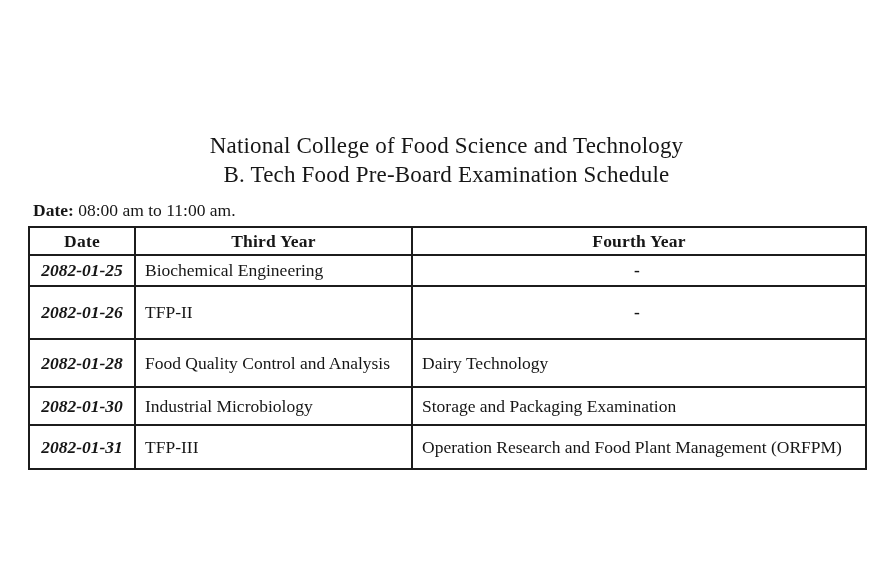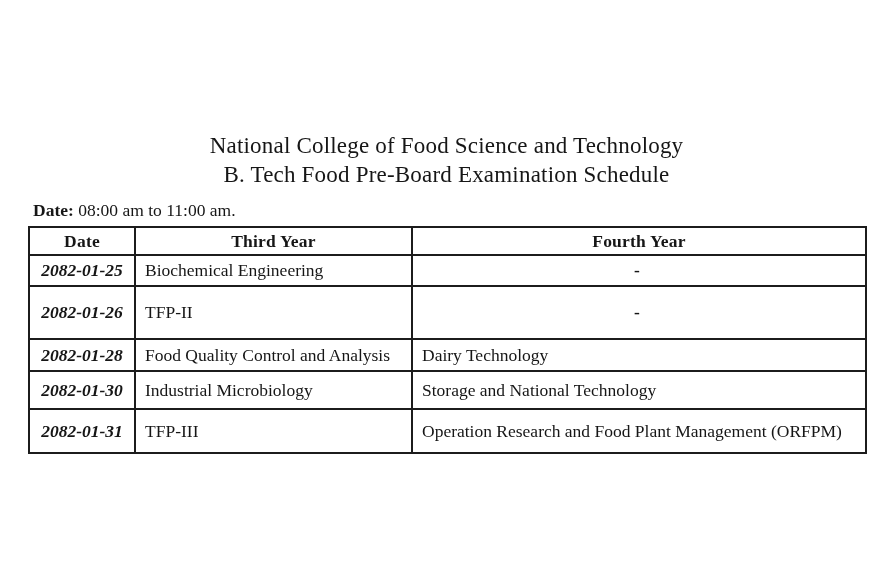--- a/index.html
+++ b/index.html
@@ -60,21 +60,21 @@
     border:2px solid var(--border);
     font-size:17.5px;
     vertical-align:middle;
     color:var(--ink);
     overflow:hidden;
     white-space:nowrap;
   }
   table.schedule thead tr{height:28px;}
   table.schedule tbody tr:nth-child(1){height:31px;}
   table.schedule tbody tr:nth-child(2){height:53px;}
-  table.schedule tbody tr:nth-child(3){height:32px;}
+  table.schedule tbody tr:nth-child(3){height:48px;}
   table.schedule tbody tr:nth-child(4){height:38px;}
   table.schedule tbody tr:nth-child(5){height:44px;}
   table.schedule th{
     font-weight:bold;
     text-align:center;
     letter-spacing:0.2px;
   }
   td.date-cell{
     font-weight:bold;
     text-align:center;
@@ -131,21 +131,21 @@
 
     <tr>
       <td class="date-cell">2082-01-28</td>
       <td class="subject-cell">Food Quality Control and Analysis</td>
       <td class="subject-cell">Dairy Technology</td>
     </tr>
 
     <tr>
       <td class="date-cell">2082-01-30</td>
       <td class="subject-cell">Industrial Microbiology</td>
-      <td class="subject-cell">Storage and National Technology</td>
+      <td class="subject-cell">Storage and Packaging Examination</td>
     </tr>
 
     <tr>
       <td class="date-cell">2082-01-31</td>
       <td class="subject-cell">TFP-III</td>
       <td class="subject-cell">Operation Research and Food Plant Management (ORFPM)</td>
     </tr>
   </tbody>
   </table>
 

